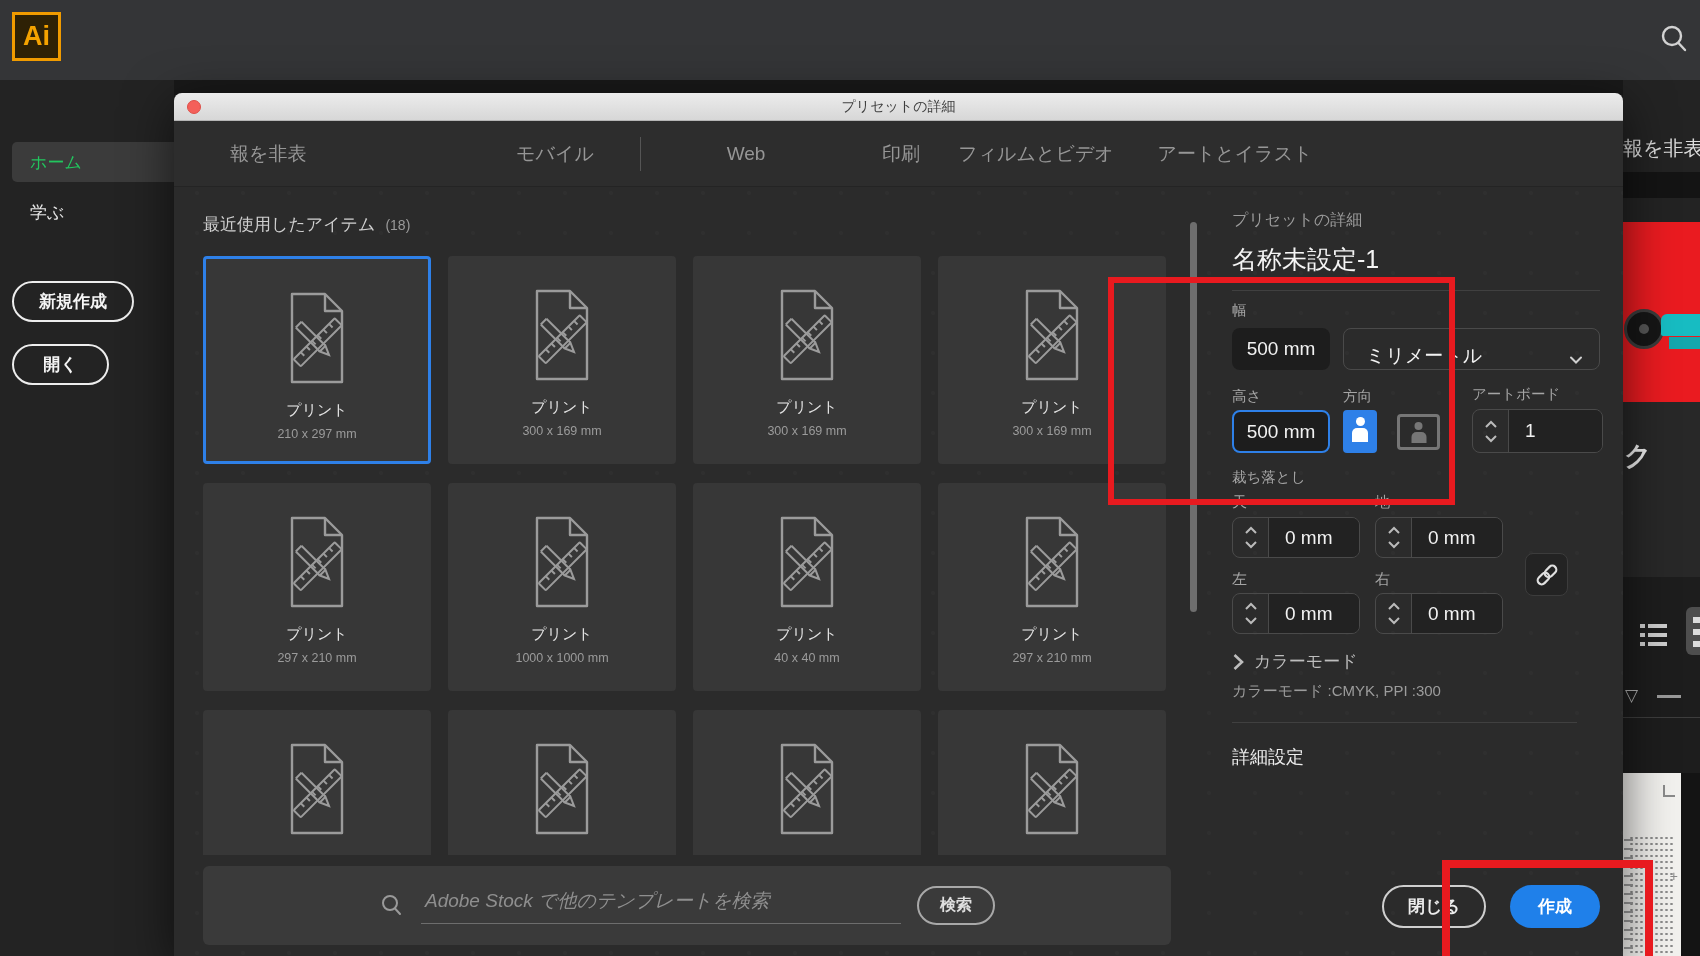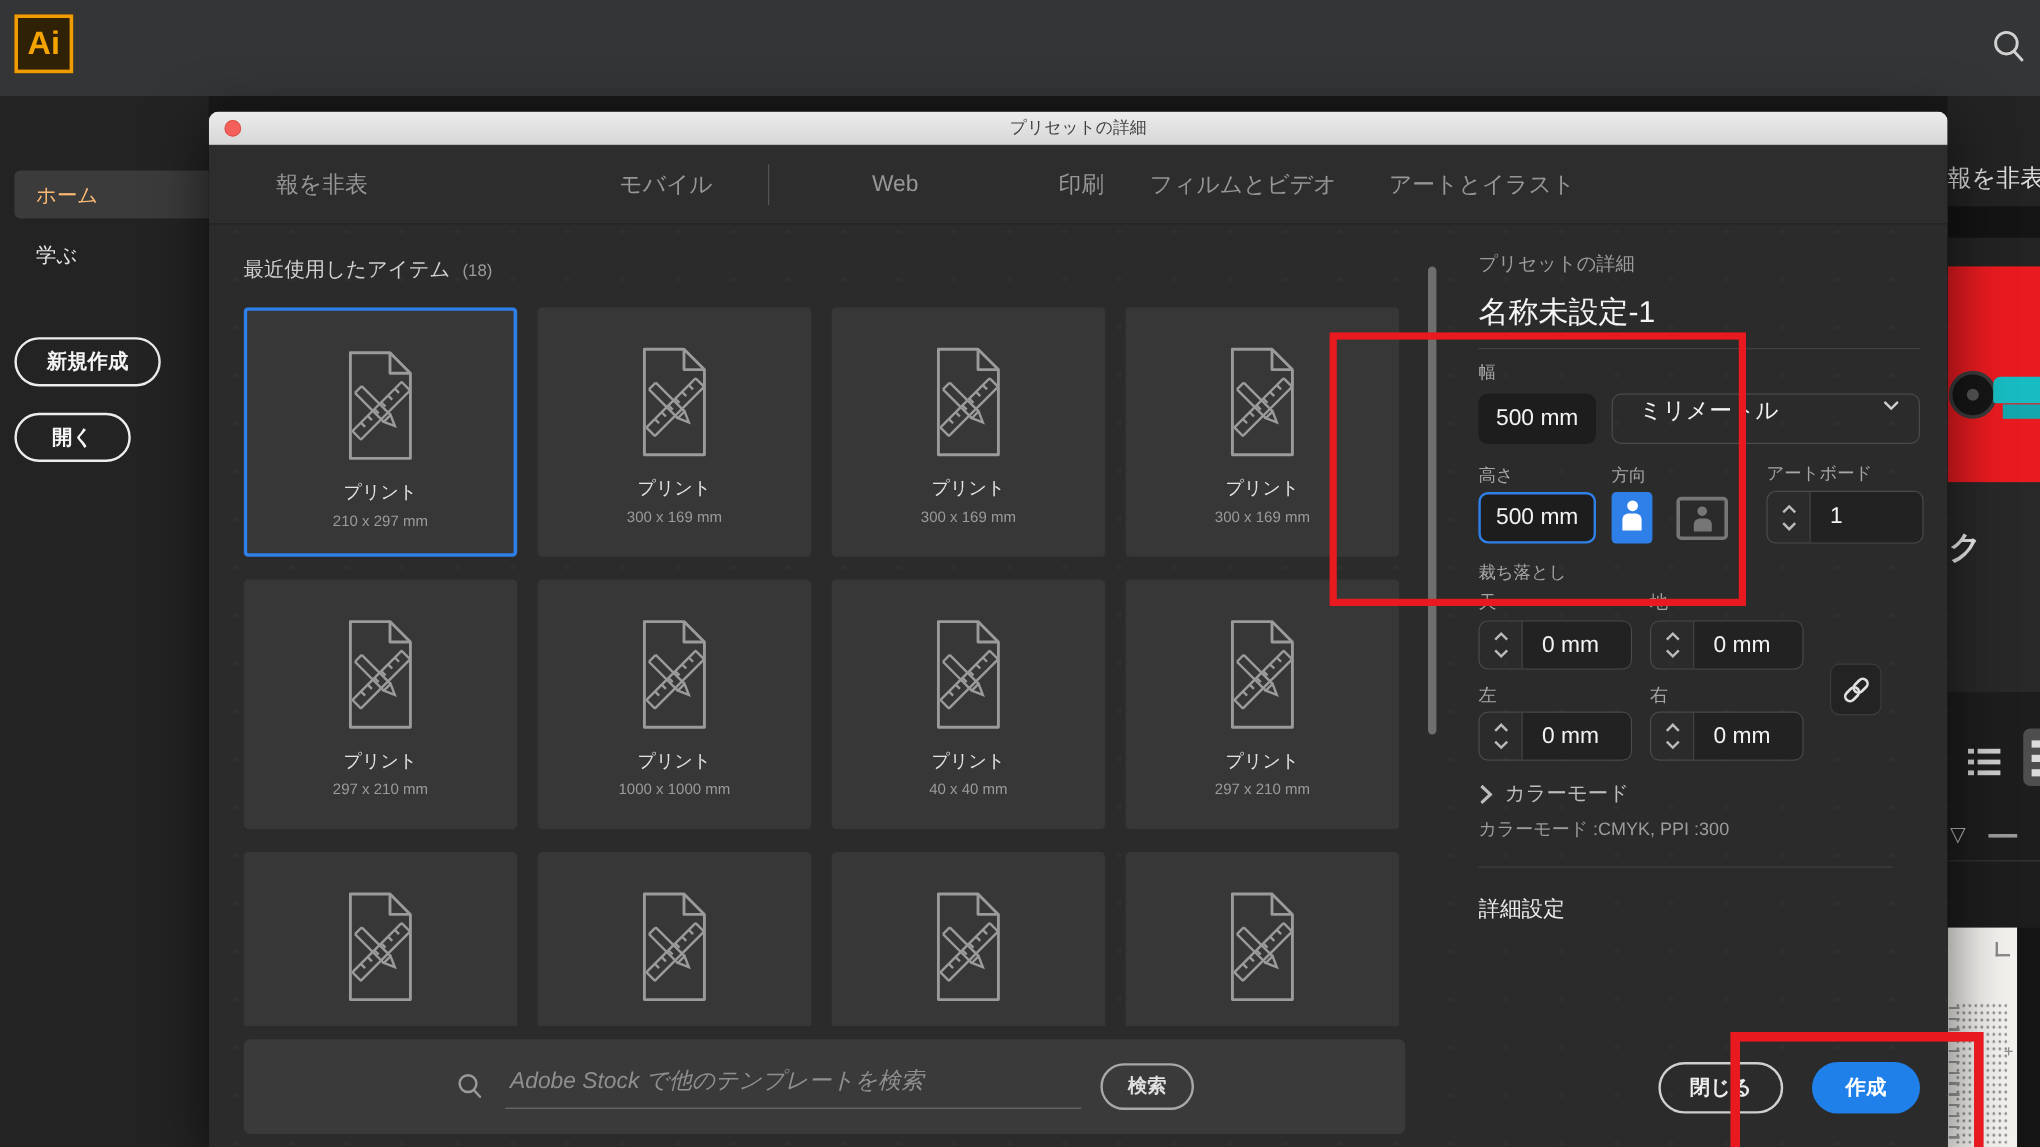--- a/index.html
+++ b/index.html
@@ -10,21 +10,21 @@
   .topbar{position:absolute;left:0;top:0;width:1700px;height:80px;background:#343537;padding-left:15px;}
   .ai-logo{position:absolute;left:12px;top:12px;width:49px;height:49px;background:#2e2105;
            border:3px solid #f09b00;display:flex;align-items:center;justify-content:center;
            color:#f5a300;font-size:27px;font-weight:bold;}
   .top-search{position:absolute;right:6px;top:20px;width:40px;height:40px;}
 
   
   .sidebar{position:absolute;left:0;top:80px;width:174px;height:876px;background:#232323;}
   .side-item{position:absolute;left:12px;right:0;height:40px;display:flex;align-items:center;
              padding-left:18px;color:#e6e6e6;font-size:17px;border-radius:5px 0 0 5px;}
-  .side-item.active{background:#3b3b3b;color:#fdba74;}
+  .side-item.active{background:#3b3b3b;color:#22c55e;}
   .side-item:nth-of-type(1){top:62px;}
   .side-item:nth-of-type(2){top:112px;background:transparent;}
   .pill-btn{position:absolute;left:12px;height:41px;border:2px solid #ededed;border-radius:22px;
             color:#f5f5f5;font-size:17px;font-weight:bold;display:flex;align-items:center;justify-content:center;
             background:transparent;cursor:pointer;}
   .btn-new{top:201px;width:122px;}
   .btn-open{top:264px;width:97px;}
 
   
   .rstrip{position:absolute;left:1623px;top:80px;width:77px;height:876px;background:#232323;overflow:hidden;}
@@ -107,21 +107,21 @@
   .p-abs{position:absolute;}
   .p-label{color:#a5a5a5;font-size:14.5px;}
   .p-header{left:27px;top:23px;color:#9c9c9c;font-size:16px;}
   .p-docname{left:27px;top:56px;color:#f5f5f5;font-size:25px;}
   .p-div1{left:27px;top:103px;width:368px;height:1px;background:#404040;}
   .lbl-width{left:27px;top:114px;}
   .inp{background:#1d1d1d;border-radius:8px;color:#f2f2f2;font-size:19px;
        display:flex;align-items:center;justify-content:center;}
   .inp-width{left:27px;top:141px;width:98px;height:42px;}
   .unit-dd{left:138px;top:141px;width:257px;height:42px;border:1px solid #4a4a4a;border-radius:8px;
-           display:flex;align-items:flex-start;color:#f2f2f2;font-size:19px;padding:0 14px 0 22px;cursor:pointer;}
+           display:flex;align-items:flex-end;color:#f2f2f2;font-size:19px;padding:0 14px 0 22px;cursor:pointer;}
   .unit-dd .dd-val{flex:1;}
   .lbl-height{left:27px;top:200px;}
   .lbl-orient{left:138px;top:200px;}
   .lbl-artb{left:267px;top:198px;}
   .inp-height{left:27px;top:223px;width:98px;height:43px;border:2px solid #2e80e8;}
   .orient{border-radius:4px;cursor:pointer;}
   .orient-p{left:138px;top:223px;width:34px;height:43px;background:#2e80e8;}
   .orient-l{left:192px;top:227px;width:43px;height:36px;background:transparent;border:3px solid #767676;}
   .person{position:absolute;left:50%;transform:translateX(-50%);}
   .person .head{width:9px;height:9px;border-radius:50%;margin:0 auto 2px;}

